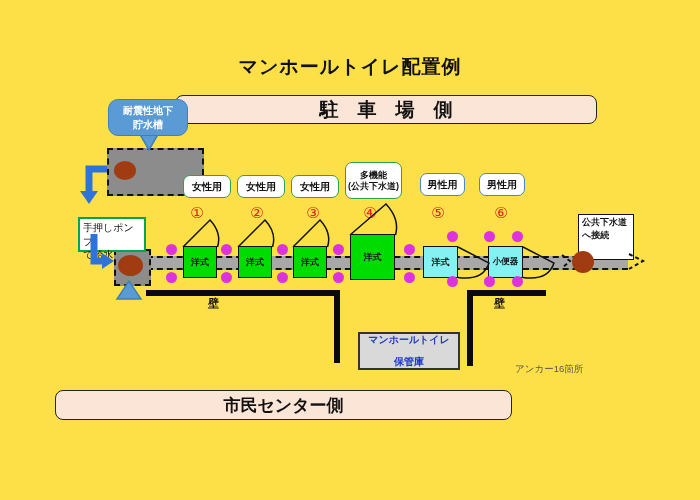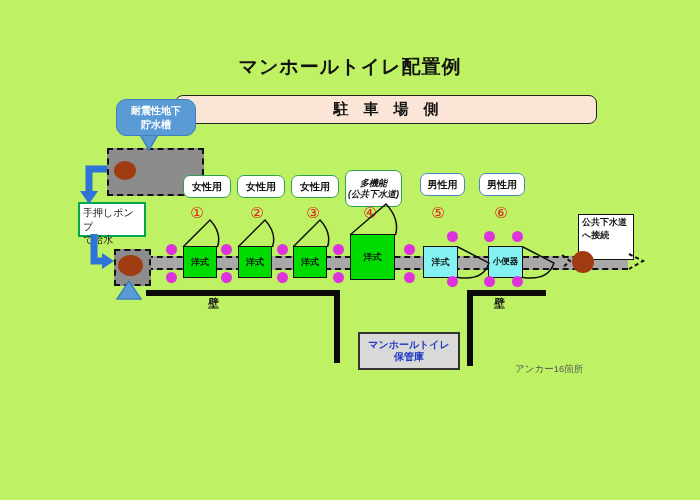--- a/index.html
+++ b/index.html
@@ -1,60 +1,63 @@
 <!DOCTYPE html>
 <html><head>
 <meta charset="utf-8">
 <style>
   html,body{margin:0;padding:0;background:#fff;}
-  .canvas{position:relative;width:700px;height:500px;background:#bef264;overflow:hidden;
+  .canvas{position:relative;width:700px;height:500px;background:#fde047;overflow:hidden;
           font-family:"Liberation Sans","DejaVu Sans",sans-serif;color:#111;}
   .abs{position:absolute;}
   .title{left:0;width:700px;top:54px;text-align:center;font-size:19px;font-weight:bold;letter-spacing:1px;z-index:1;}
   .bar{background:#FBE5D6;border:1.5px solid #222;border-radius:8px;display:flex;align-items:center;justify-content:center;
        font-weight:bold;z-index:1;}
-  .top-bar{left:175px;top:95px;width:420px;height:27px;font-size:15px;}
+  .top-bar{left:175px;top:95px;width:420px;height:27px;font-size:19px;}
   .bottom-bar{left:55px;top:390px;width:455px;height:28px;font-size:17px;}
   .pipe{left:147px;top:256px;width:481px;height:10px;background:#A8A8A8;
         border-top:2px dashed #111;border-bottom:2px dashed #111;z-index:2;}
   .wall{background:#0a0a0a;z-index:2;}
   .wall-label{font-size:11px;font-weight:bold;z-index:3;}
   .tank{background:#8C8C8C;border:2px dashed #111;z-index:3;}
   .manhole{background:#A13B12;border-radius:50%;z-index:4;}
-  .pump-box{left:78px;top:202px;width:68px;height:35px;background:#fff;border:2px solid #00A651;
+  .pump-box{left:78px;top:217px;width:68px;height:35px;background:#fff;border:2px solid #00A651;
             font-size:10px;line-height:1.35;padding:2px 3px;box-sizing:border-box;z-index:3;}
   .bubble{background:#5B9BD5;border:1.5px solid #3E7FBE;border-radius:10px;color:#fff;font-weight:bold;font-size:10px;
           line-height:1.4;display:flex;flex-direction:column;align-items:center;justify-content:center;text-align:center;z-index:7;}
   .stall{border:1.5px solid #111;box-sizing:border-box;display:flex;align-items:center;justify-content:center;
          font-size:9px;font-weight:bold;z-index:3;}
   .green{background:#00DC00;}
   .cyan{background:#84F2F2;}
   .cat{background:#fff;border-radius:7px;box-sizing:border-box;display:flex;flex-direction:column;align-items:center;justify-content:center;
        font-size:10px;font-weight:bold;text-align:center;line-height:1.15;z-index:3;}
   .green-b{border:1.5px solid #2FA04F;}
   .blue-b{border:1.5px solid #4A86C8;}
   .num{width:24px;text-align:center;font-size:15px;color:#E02020;z-index:3;}
   .dot{width:11px;height:11px;border-radius:50%;background:#DD33DD;z-index:5;}
   .sewer-box{left:578px;top:214px;width:56px;height:46px;background:#fff;border:1.5px solid #111;
              font-size:9px;font-weight:bold;line-height:1.45;padding:1px 3px;box-sizing:border-box;z-index:3;}
   .storage-box{left:358px;top:332px;width:98px;height:34px;background:#D9D9D9;border:2px solid #333;
-               display:flex;flex-direction:column;align-items:center;justify-content:center;
+               display:flex;flex-direction:column;align-items:center;justify-content:space-between;
                color:#1F3BC4;font-weight:bold;font-size:10px;line-height:1.25;z-index:3;}
   .anchor-note{left:515px;top:363px;font-size:9.5px;color:#555;z-index:3;}
   .overlay{left:0;top:0;z-index:6;pointer-events:none;}
 </style>
 </head>
 <body>
 
 <div class="canvas">
 
   <div class="abs title">マンホールトイレ配置例</div>
 
   <div class="abs bar top-bar">
     <span>駐　車　場　側</span>
+  </div>
+  <div class="abs bar bottom-bar">
+    <span>市民センター側</span>
   </div>
 
   <div class="abs pipe"></div>
 
   <div class="abs wall" style="left:146px;top:290px;width:194px;height:6px;"></div>
   <div class="abs wall" style="left:334px;top:290px;width:6px;height:73px;"></div>
   <div class="abs wall-label" style="left:208px;top:296px;">壁</div>
   <div class="abs wall" style="left:467px;top:290px;width:79px;height:6px;"></div>
   <div class="abs wall" style="left:467px;top:290px;width:6px;height:76px;"></div>
   <div class="abs wall-label" style="left:494px;top:296px;">壁</div>
@@ -65,29 +68,29 @@
   <div class="abs tank" style="left:114px;top:249px;width:33px;height:33px;">
     <div class="abs manhole" style="left:2px;top:4px;width:25px;height:21px;"></div>
   </div>
   <div class="abs manhole" style="left:572px;top:251px;width:22px;height:22px;"></div>
 
   <div class="abs pump-box">
     <span style="display:block;">手押しポンプ</span>
     <span style="display:block;">で給水</span>
   </div>
 
-  <div class="abs bubble" style="left:116px;top:99px;width:78px;height:35px;align-items:center;">
+  <div class="abs bubble" style="left:108px;top:99px;width:78px;height:35px;align-items:center;">
     <span>耐震性地下</span>
     <span>貯水槽</span>
   </div>
 
   <div class="abs cat green-b" style="left:183px;top:175px;width:48px;height:23px;">女性用</div>
   <div class="abs cat green-b" style="left:237px;top:175px;width:48px;height:23px;">女性用</div>
   <div class="abs cat green-b" style="left:291px;top:175px;width:48px;height:23px;">女性用</div>
-  <div class="abs cat green-b" style="left:345px;top:170px;width:57px;height:37px;font-size:9px;font-style:italic;">
+  <div class="abs cat green-b" style="left:345px;top:162px;width:57px;height:37px;font-size:9px;">
     <span>多機能</span>
     <span>(公共下水道)</span>
   </div>
   <div class="abs cat blue-b" style="left:420px;top:173px;width:45px;height:23px;">男性用</div>
   <div class="abs cat blue-b" style="left:479px;top:173px;width:46px;height:23px;">男性用</div>
 
   <div class="abs num" style="left:185px;top:204px;">①</div>
   <div class="abs num" style="left:245px;top:204px;">②</div>
   <div class="abs num" style="left:301px;top:204px;">③</div>
   <div class="abs num" style="left:358px;top:204px;">④</div>

